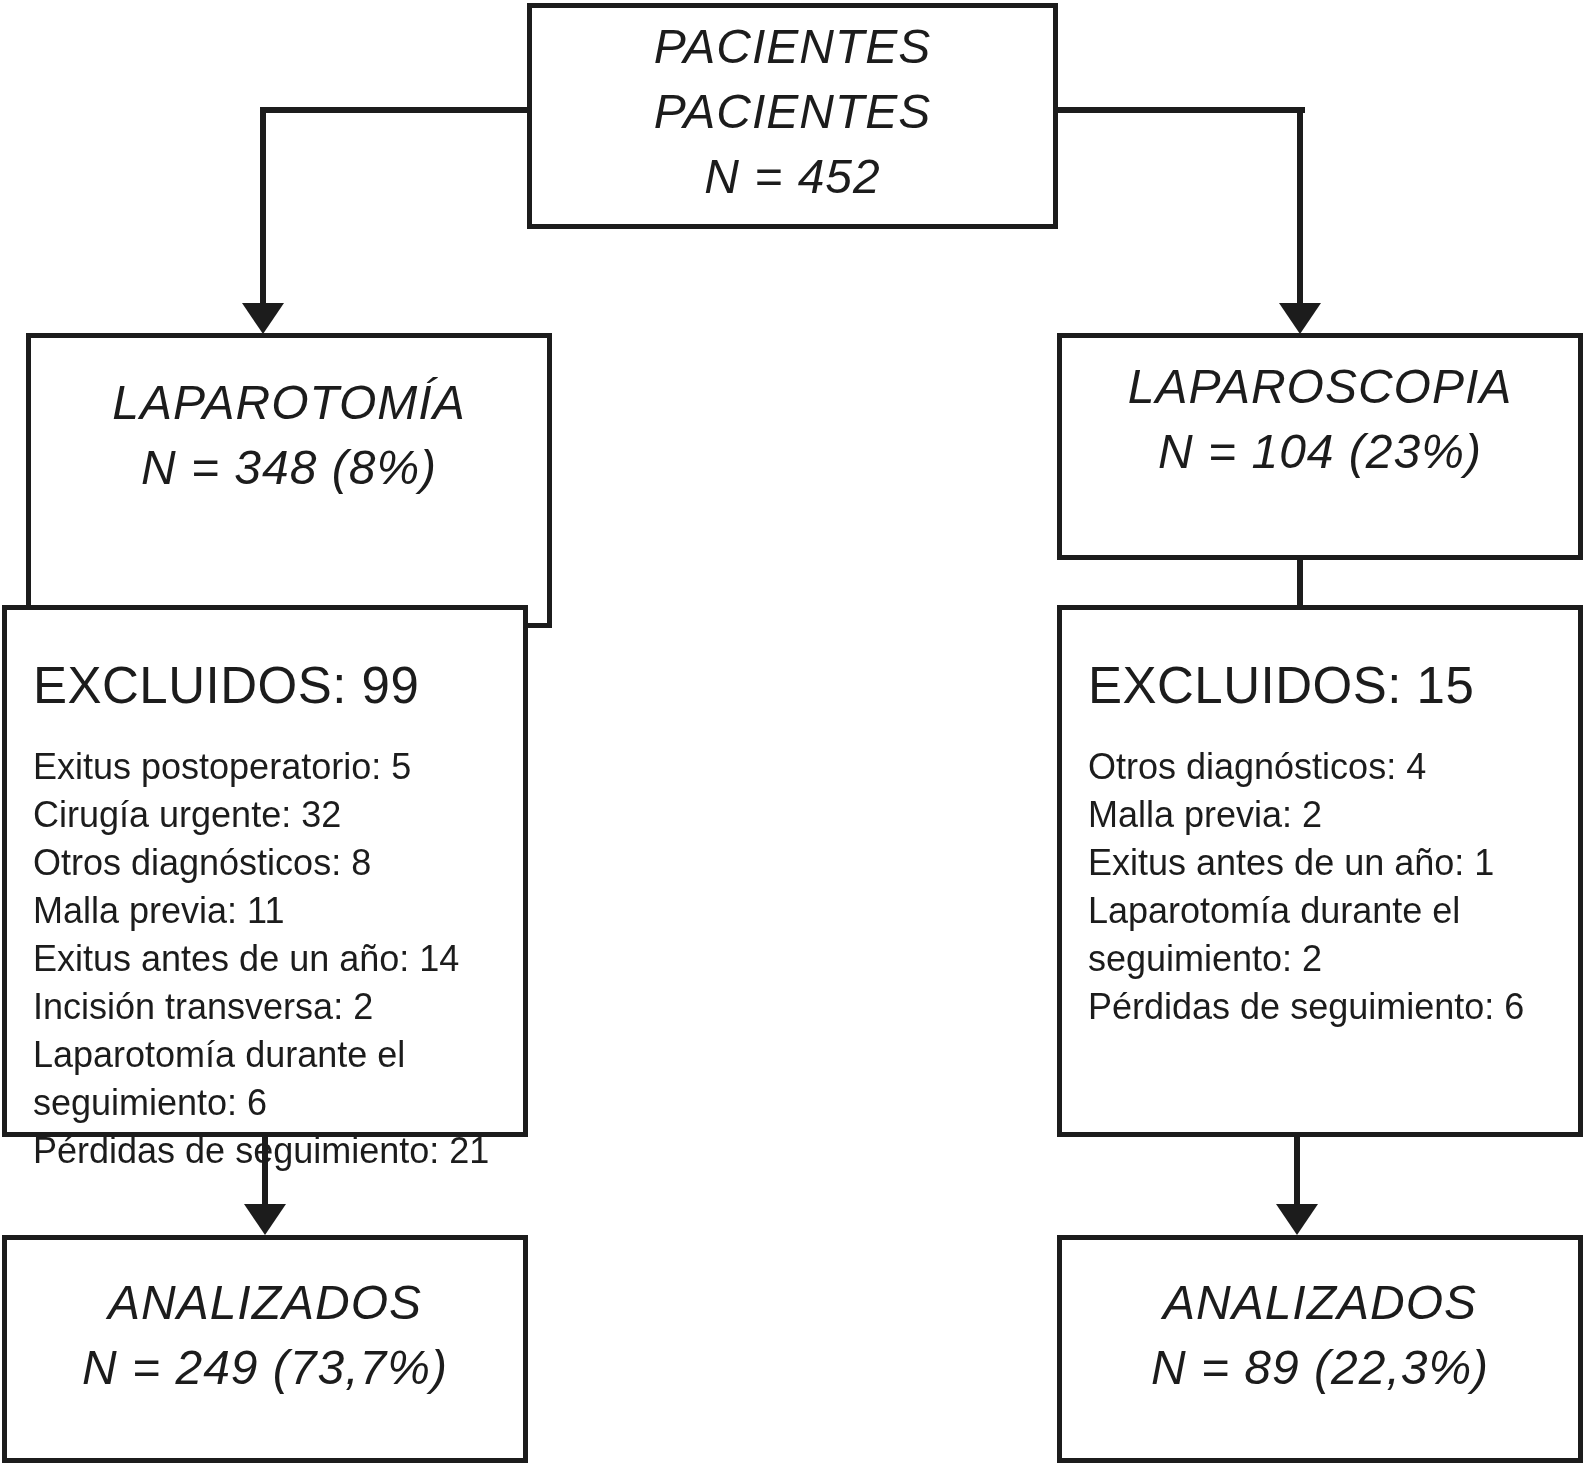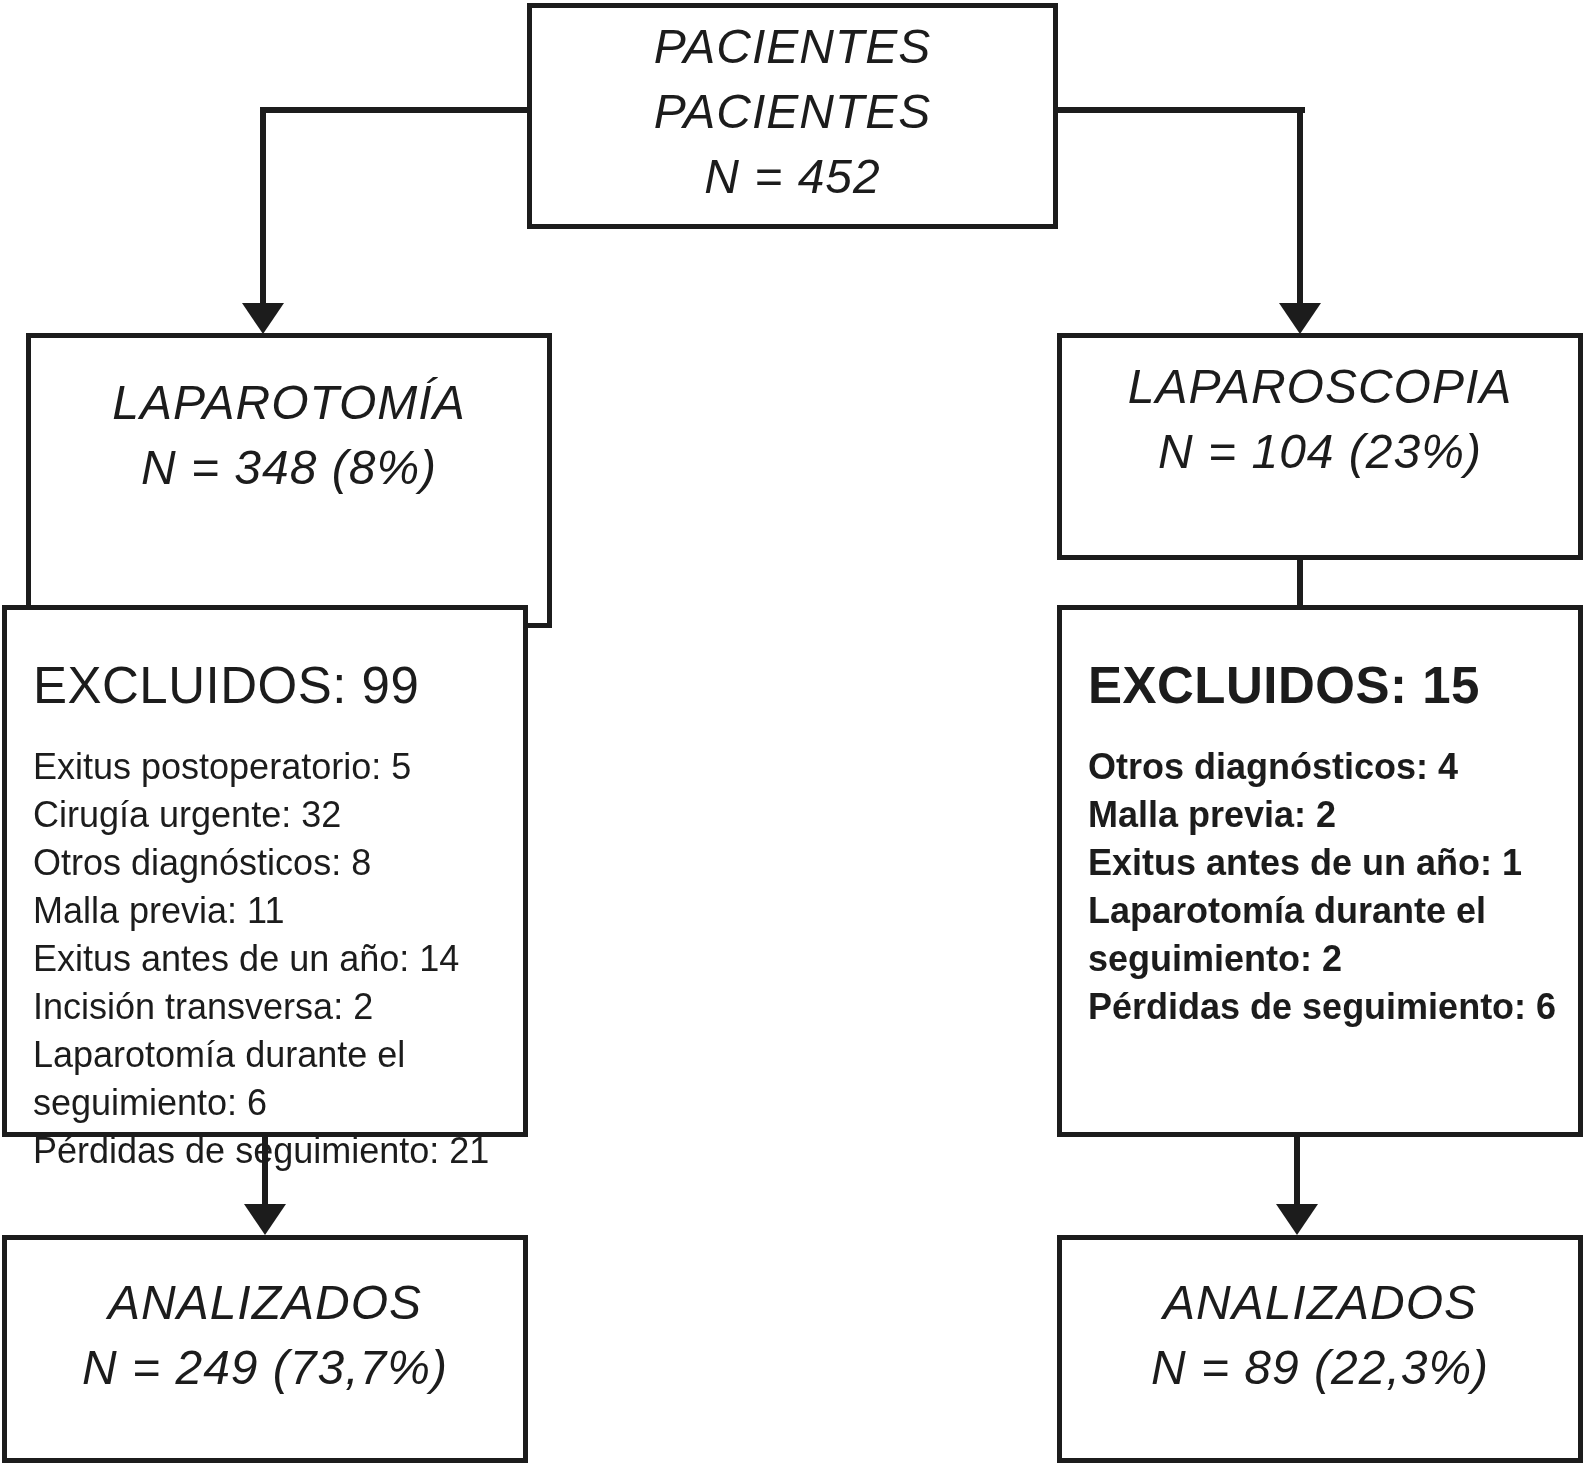--- a/index.html
+++ b/index.html
@@ -41,21 +41,21 @@
     width:0; height:0;
     border-left:21px solid transparent;
     border-right:21px solid transparent;
     border-top:31px solid #1c1c1c;
   }
   
   #top-box        { left:527px;  top:3px;    width:531px; height:226px; padding-top:6px; }
   #group-left     { left:2px;    top:333px;  width:526px; height:295px; padding-top:32px;margin-left:24px; }
   #group-right    { left:1057px; top:333px;  width:526px; height:227px; padding-top:16px; }
   #excl-left      { left:2px;    top:605px;  width:526px; height:532px; padding:12px 8px 0 26px; }
-  #excl-right     { left:1057px; top:605px;  width:526px; height:532px; padding:12px 12px 0 26px;font-weight:bold; }
+  #excl-right     { left:1057px; top:605px;  width:526px; height:532px; padding:12px 12px 0 26px; }
   #analyzed-left  { left:2px;    top:1235px; width:526px; height:228px; padding-top:30px; }
   #analyzed-right { left:1057px; top:1235px; width:526px; height:228px; padding-top:30px; }
   
   #h-left   { left:260px;  top:107px;  width:272px; height:6px; }
   #v-left   { left:260px;  top:107px;  width:6px;   height:201px; }
   #a-left-1 { left:242px;  top:303px; }
   #h-right  { left:1055px; top:107px;  width:250px; height:6px; }
   #v-right  { left:1297px; top:107px;  width:6px;   height:201px; }
   #a-right-1{ left:1279px; top:303px; }
   #v-mid-left  { left:260px;  top:558px; width:6px; height:49px; }

